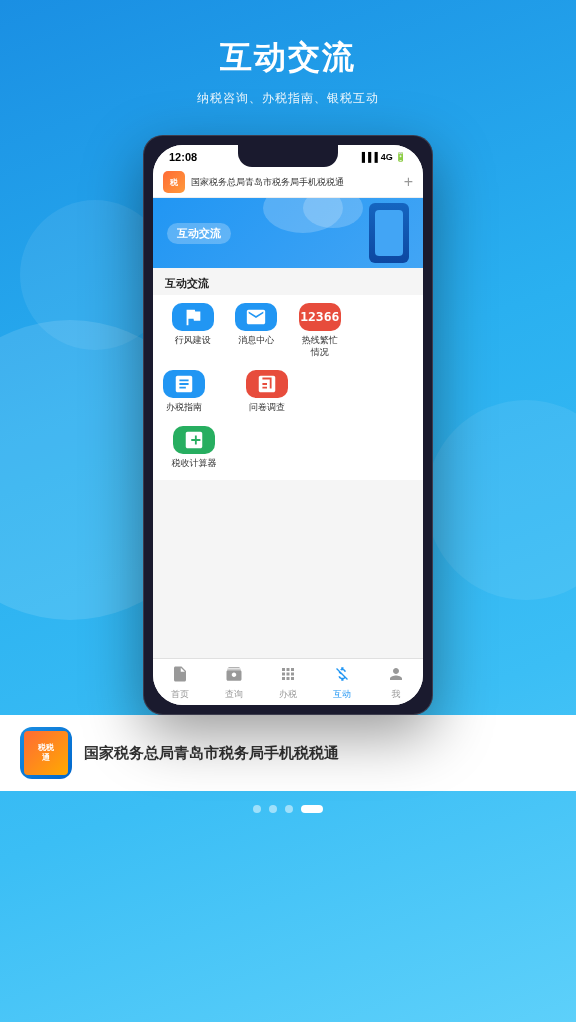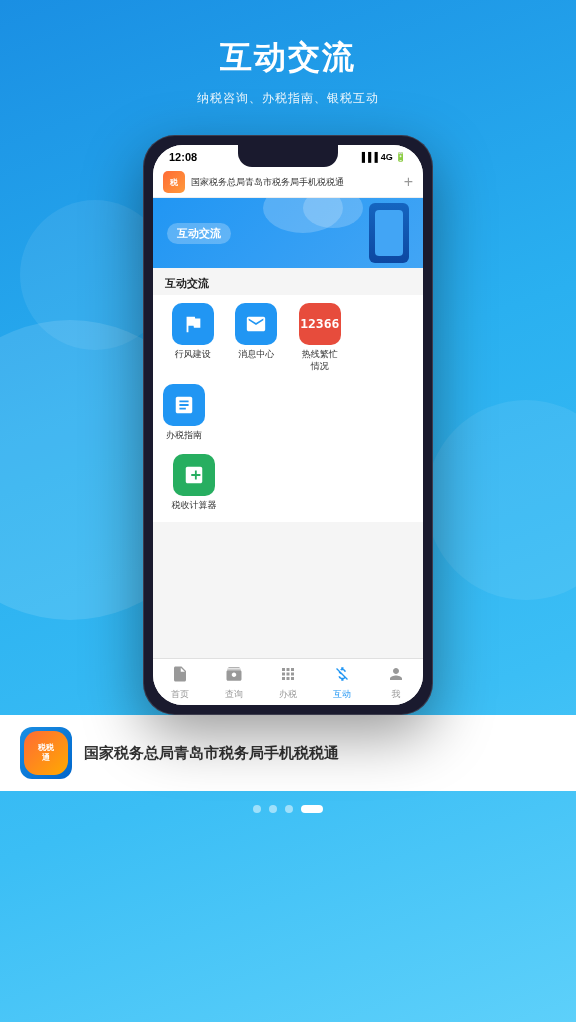--- a/index.html
+++ b/index.html
@@ -68,21 +68,21 @@
     
     .phone-wrapper {
       position: relative;
       z-index: 3;
       margin-top: 8px;
     }
     .phone {
       width: 290px;
       height: 580px;
       background: #1a1a2e;
-      border-radius: 32px;
+      border-radius: 20px;
       padding: 10px;
       box-shadow:
         0 20px 60px rgba(0,0,0,0.4),
         inset 0 0 0 1px rgba(255,255,255,0.15);
       position: relative;
     }
     .phone::before {
       content: '';
       position: absolute;
       top: 10px;
@@ -221,21 +221,21 @@
     }
     .grid-item {
       display: flex;
       flex-direction: column;
       align-items: center;
       gap: 4px;
       cursor: pointer;
     }
     .grid-icon {
       width: 42px;
-      height: 42px;
+      height: 28px;
       border-radius: 10px;
       display: flex;
       align-items: center;
       justify-content: center;
       font-size: 18px;
       color: #fff;
     }
     .grid-label {
       font-size: 9px;
       color: #333;
@@ -312,21 +312,21 @@
       text-align: center;
       font-weight: 700;
       line-height: 1.3;
       position: relative;
       overflow: hidden;
     }
     .bottom-logo-inner {
       width: 44px;
       height: 44px;
       background: linear-gradient(135deg, #ff6b35, #ffaa00);
-      border-radius: 14px;
+      border-radius: 4px;
       display: flex;
       align-items: center;
       justify-content: center;
       font-size: 10px;
       color: #fff;
       font-weight: 900;
     }
     .bottom-text {
       font-size: 15px;
       font-weight: 700;
@@ -422,20 +422,28 @@
       </div>
 
       <div class="grid-container" style="padding-top:4px;gap:41px;">
         <div class="grid-item">
           <div class="grid-icon" style="background:#2196F3;">
             <svg width="22" height="22" viewBox="0 0 24 24" fill="white">
                 <path d="M19 3H5c-1.1 0-2 .9-2 2v14c0 1.1.9 2 2 2h14c1.1 0 2-.9 2-2V5c0-1.1-.9-2-2-2zm-5 14H7v-2h7v2zm3-4H7v-2h10v2zm0-4H7V7h10v2z"></path>
               </svg>
           </div>
           <span class="grid-label">办税指南</span>
+        </div>
+        <div class="grid-item">
+          <div class="grid-icon" style="background:#e74c3c;">
+            <svg width="22" height="22" viewBox="0 0 24 24" fill="white">
+                <path d="M19 3H5c-1.1 0-2 .9-2 2v14c0 1.1.9 2 2 2h14c1.1 0 2-.9 2-2V5c0-1.1-.9-2-2-2zm-7 14H7v-2h5v2zm0-4H7v-2h5v2zm5 4h-2V7H7V5h10v12z"></path>
+              </svg>
+          </div>
+          <span class="grid-label">问卷调查</span>
         </div>
       </div>
 
       <div class="grid-container-row3">
         <div class="grid-item">
           <div class="grid-icon" style="background:#27ae60;">
             <svg width="22" height="22" viewBox="0 0 24 24" fill="white">
                 <path d="M19 3H5c-1.11 0-2 .89-2 2v14c0 1.11.89 2 2 2h14c1.11 0 2-.89 2-2V5c0-1.11-.89-2-2-2zm-4 14h-2v-4H9v-2h4V7h2v4h4v2h-4v4z"></path>
               </svg>
           </div>

